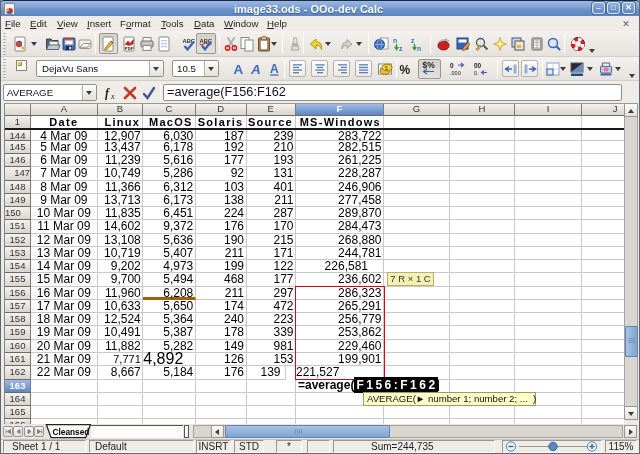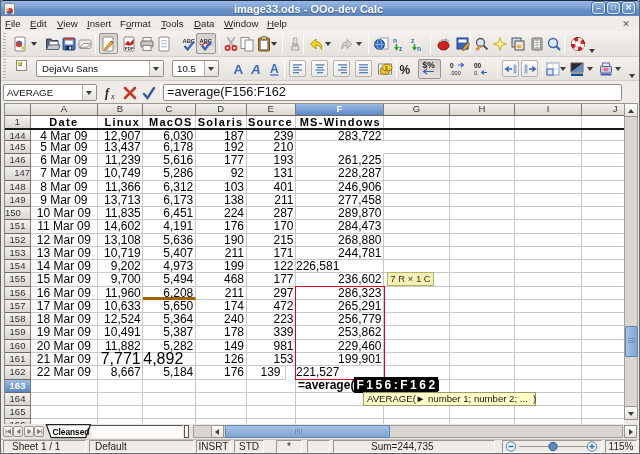--- a/index.html
+++ b/index.html
@@ -349,20 +349,21 @@
 <div class="abs" style="left:379px;top:26.0px;width:66px;height:10.700000000000003px;border-right:1px solid #c9c9c9;border-bottom:1px solid #c9c9c9;font-size:12px;color:#000;line-height:12.77px;text-align:right;padding-right:1.5px;white-space:nowrap"></div>
 <div class="abs" style="left:445px;top:26.0px;width:65px;height:10.700000000000003px;border-right:1px solid #c9c9c9;border-bottom:1px solid #c9c9c9;font-size:12px;color:#000;line-height:12.77px;text-align:right;padding-right:1.5px;white-space:nowrap"></div>
 <div class="abs" style="left:510px;top:26.0px;width:67px;height:10.700000000000003px;border-right:1px solid #c9c9c9;border-bottom:1px solid #c9c9c9;font-size:12px;color:#000;line-height:12.77px;text-align:right;padding-right:1.5px;white-space:nowrap"></div>
 <div class="abs" style="left:577px;top:26.0px;width:67px;height:10.700000000000003px;border-right:1px solid #c9c9c9;border-bottom:1px solid #c9c9c9;font-size:12px;color:#000;line-height:12.77px;text-align:right;padding-right:1.5px;white-space:nowrap"></div>
 <div class="abs" style="left:0;top:36.7px;width:26px;height:13.27px;background:linear-gradient(#f3f2f0,#d9d5cf);border-right:1px solid #7e7a73;border-bottom:1px solid #6e6a63;font-size:9.5px;font-weight:normal;color:#333;line-height:12.27px;text-align:center">145</div>
 <div class="abs" style="left:26px;top:36.7px;width:66.75px;height:13.27px;border-right:1px solid #c9c9c9;border-bottom:1px solid #c9c9c9;font-size:12px;color:#000;line-height:12.77px;text-align:center;white-space:nowrap">5 Mar 09</div>
 <div class="abs" style="left:92.75px;top:36.7px;width:45.5px;height:13.27px;border-right:1px solid #c9c9c9;border-bottom:1px solid #c9c9c9;font-size:12px;color:#000;line-height:12.77px;text-align:right;padding-right:1.5px;white-space:nowrap">13,437</div>
 <div class="abs" style="left:138.25px;top:36.7px;width:52.5px;height:13.27px;border-right:1px solid #c9c9c9;border-bottom:1px solid #c9c9c9;font-size:12px;color:#000;line-height:12.77px;text-align:right;padding-right:1.5px;white-space:nowrap">6,178</div>
 <div class="abs" style="left:190.75px;top:36.7px;width:50.75px;height:13.27px;border-right:1px solid #c9c9c9;border-bottom:1px solid #c9c9c9;font-size:12px;color:#000;line-height:12.77px;text-align:right;padding-right:1.5px;white-space:nowrap">192</div>
 <div class="abs" style="left:241.5px;top:36.7px;width:49.5px;height:13.27px;border-right:1px solid #c9c9c9;border-bottom:1px solid #c9c9c9;font-size:12px;color:#000;line-height:12.77px;text-align:right;padding-right:1.5px;white-space:nowrap">210</div>
+<div class="abs" style="left:291px;top:36.7px;width:88px;height:13.27px;border-right:1px solid #c9c9c9;border-bottom:1px solid #c9c9c9;font-size:12px;color:#000;line-height:12.77px;text-align:right;padding-right:1.5px;white-space:nowrap">282,515</div>
 <div class="abs" style="left:379px;top:36.7px;width:66px;height:13.27px;border-right:1px solid #c9c9c9;border-bottom:1px solid #c9c9c9;font-size:12px;color:#000;line-height:12.77px;text-align:right;padding-right:1.5px;white-space:nowrap"></div>
 <div class="abs" style="left:445px;top:36.7px;width:65px;height:13.27px;border-right:1px solid #c9c9c9;border-bottom:1px solid #c9c9c9;font-size:12px;color:#000;line-height:12.77px;text-align:right;padding-right:1.5px;white-space:nowrap"></div>
 <div class="abs" style="left:510px;top:36.7px;width:67px;height:13.27px;border-right:1px solid #c9c9c9;border-bottom:1px solid #c9c9c9;font-size:12px;color:#000;line-height:12.77px;text-align:right;padding-right:1.5px;white-space:nowrap"></div>
 <div class="abs" style="left:577px;top:36.7px;width:67px;height:13.27px;border-right:1px solid #c9c9c9;border-bottom:1px solid #c9c9c9;font-size:12px;color:#000;line-height:12.77px;text-align:right;padding-right:1.5px;white-space:nowrap"></div>
 <div class="abs" style="left:0;top:49.97px;width:26px;height:13.27px;background:linear-gradient(#f3f2f0,#d9d5cf);border-right:1px solid #7e7a73;border-bottom:1px solid #6e6a63;font-size:9.5px;font-weight:normal;color:#333;line-height:12.27px;text-align:center">146</div>
 <div class="abs" style="left:26px;top:49.97px;width:66.75px;height:13.27px;border-right:1px solid #c9c9c9;border-bottom:1px solid #c9c9c9;font-size:12px;color:#000;line-height:12.77px;text-align:center;white-space:nowrap">6 Mar 09</div>
 <div class="abs" style="left:92.75px;top:49.97px;width:45.5px;height:13.27px;border-right:1px solid #c9c9c9;border-bottom:1px solid #c9c9c9;font-size:12px;color:#000;line-height:12.77px;text-align:right;padding-right:1.5px;white-space:nowrap">11,239</div>
 <div class="abs" style="left:138.25px;top:49.97px;width:52.5px;height:13.27px;border-right:1px solid #c9c9c9;border-bottom:1px solid #c9c9c9;font-size:12px;color:#000;line-height:12.77px;text-align:right;padding-right:1.5px;white-space:nowrap">5,616</div>
 <div class="abs" style="left:190.75px;top:49.97px;width:50.75px;height:13.27px;border-right:1px solid #c9c9c9;border-bottom:1px solid #c9c9c9;font-size:12px;color:#000;line-height:12.77px;text-align:right;padding-right:1.5px;white-space:nowrap">177</div>
 <div class="abs" style="left:241.5px;top:49.97px;width:49.5px;height:13.27px;border-right:1px solid #c9c9c9;border-bottom:1px solid #c9c9c9;font-size:12px;color:#000;line-height:12.77px;text-align:right;padding-right:1.5px;white-space:nowrap">193</div>
@@ -411,21 +412,21 @@
 <div class="abs" style="left:190.75px;top:103.05px;width:50.75px;height:13.27px;border-right:1px solid #c9c9c9;border-bottom:1px solid #c9c9c9;font-size:12px;color:#000;line-height:12.77px;text-align:right;padding-right:1.5px;white-space:nowrap">224</div>
 <div class="abs" style="left:241.5px;top:103.05px;width:49.5px;height:13.27px;border-right:1px solid #c9c9c9;border-bottom:1px solid #c9c9c9;font-size:12px;color:#000;line-height:12.77px;text-align:right;padding-right:1.5px;white-space:nowrap">287</div>
 <div class="abs" style="left:291px;top:103.05px;width:88px;height:13.27px;border-right:1px solid #c9c9c9;border-bottom:1px solid #c9c9c9;font-size:12px;color:#000;line-height:12.77px;text-align:right;padding-right:1.5px;white-space:nowrap">289,870</div>
 <div class="abs" style="left:379px;top:103.05px;width:66px;height:13.27px;border-right:1px solid #c9c9c9;border-bottom:1px solid #c9c9c9;font-size:12px;color:#000;line-height:12.77px;text-align:right;padding-right:1.5px;white-space:nowrap"></div>
 <div class="abs" style="left:445px;top:103.05px;width:65px;height:13.27px;border-right:1px solid #c9c9c9;border-bottom:1px solid #c9c9c9;font-size:12px;color:#000;line-height:12.77px;text-align:right;padding-right:1.5px;white-space:nowrap"></div>
 <div class="abs" style="left:510px;top:103.05px;width:67px;height:13.27px;border-right:1px solid #c9c9c9;border-bottom:1px solid #c9c9c9;font-size:12px;color:#000;line-height:12.77px;text-align:right;padding-right:1.5px;white-space:nowrap"></div>
 <div class="abs" style="left:577px;top:103.05px;width:67px;height:13.27px;border-right:1px solid #c9c9c9;border-bottom:1px solid #c9c9c9;font-size:12px;color:#000;line-height:12.77px;text-align:right;padding-right:1.5px;white-space:nowrap"></div>
 <div class="abs" style="left:0;top:116.32000000000001px;width:26px;height:13.27px;background:linear-gradient(#f3f2f0,#d9d5cf);border-right:1px solid #7e7a73;border-bottom:1px solid #6e6a63;font-size:9.5px;font-weight:normal;color:#333;line-height:12.27px;text-align:center">151</div>
 <div class="abs" style="left:26px;top:116.32000000000001px;width:66.75px;height:13.27px;border-right:1px solid #c9c9c9;border-bottom:1px solid #c9c9c9;font-size:12px;color:#000;line-height:12.77px;text-align:center;white-space:nowrap">11 Mar 09</div>
 <div class="abs" style="left:92.75px;top:116.32000000000001px;width:45.5px;height:13.27px;border-right:1px solid #c9c9c9;border-bottom:1px solid #c9c9c9;font-size:12px;color:#000;line-height:12.77px;text-align:right;padding-right:1.5px;white-space:nowrap">14,602</div>
-<div class="abs" style="left:138.25px;top:116.32000000000001px;width:52.5px;height:13.27px;border-right:1px solid #c9c9c9;border-bottom:1px solid #c9c9c9;font-size:12px;color:#000;line-height:12.77px;text-align:right;padding-right:1.5px;white-space:nowrap">4,191</div>
+<div class="abs" style="left:138.25px;top:116.32000000000001px;width:52.5px;height:13.27px;border-right:1px solid #c9c9c9;border-bottom:1px solid #c9c9c9;font-size:12px;color:#000;line-height:12.77px;text-align:right;padding-right:1.5px;white-space:nowrap">9,372</div>
 <div class="abs" style="left:190.75px;top:116.32000000000001px;width:50.75px;height:13.27px;border-right:1px solid #c9c9c9;border-bottom:1px solid #c9c9c9;font-size:12px;color:#000;line-height:12.77px;text-align:right;padding-right:1.5px;white-space:nowrap">176</div>
 <div class="abs" style="left:241.5px;top:116.32000000000001px;width:49.5px;height:13.27px;border-right:1px solid #c9c9c9;border-bottom:1px solid #c9c9c9;font-size:12px;color:#000;line-height:12.77px;text-align:right;padding-right:1.5px;white-space:nowrap">170</div>
 <div class="abs" style="left:291px;top:116.32000000000001px;width:88px;height:13.27px;border-right:1px solid #c9c9c9;border-bottom:1px solid #c9c9c9;font-size:12px;color:#000;line-height:12.77px;text-align:right;padding-right:1.5px;white-space:nowrap">284,473</div>
 <div class="abs" style="left:379px;top:116.32000000000001px;width:66px;height:13.27px;border-right:1px solid #c9c9c9;border-bottom:1px solid #c9c9c9;font-size:12px;color:#000;line-height:12.77px;text-align:right;padding-right:1.5px;white-space:nowrap"></div>
 <div class="abs" style="left:445px;top:116.32000000000001px;width:65px;height:13.27px;border-right:1px solid #c9c9c9;border-bottom:1px solid #c9c9c9;font-size:12px;color:#000;line-height:12.77px;text-align:right;padding-right:1.5px;white-space:nowrap"></div>
 <div class="abs" style="left:510px;top:116.32000000000001px;width:67px;height:13.27px;border-right:1px solid #c9c9c9;border-bottom:1px solid #c9c9c9;font-size:12px;color:#000;line-height:12.77px;text-align:right;padding-right:1.5px;white-space:nowrap"></div>
 <div class="abs" style="left:577px;top:116.32000000000001px;width:67px;height:13.27px;border-right:1px solid #c9c9c9;border-bottom:1px solid #c9c9c9;font-size:12px;color:#000;line-height:12.77px;text-align:right;padding-right:1.5px;white-space:nowrap"></div>
 <div class="abs" style="left:0;top:129.59px;width:26px;height:13.27px;background:linear-gradient(#f3f2f0,#d9d5cf);border-right:1px solid #7e7a73;border-bottom:1px solid #6e6a63;font-size:9.5px;font-weight:normal;color:#333;line-height:12.27px;text-align:center">152</div>
 <div class="abs" style="left:26px;top:129.59px;width:66.75px;height:13.27px;border-right:1px solid #c9c9c9;border-bottom:1px solid #c9c9c9;font-size:12px;color:#000;line-height:12.77px;text-align:center;white-space:nowrap">12 Mar 09</div>
 <div class="abs" style="left:92.75px;top:129.59px;width:45.5px;height:13.27px;border-right:1px solid #c9c9c9;border-bottom:1px solid #c9c9c9;font-size:12px;color:#000;line-height:12.77px;text-align:right;padding-right:1.5px;white-space:nowrap">13,108</div>
@@ -447,21 +448,21 @@
 <div class="abs" style="left:379px;top:142.86px;width:66px;height:13.27px;border-right:1px solid #c9c9c9;border-bottom:1px solid #c9c9c9;font-size:12px;color:#000;line-height:12.77px;text-align:right;padding-right:1.5px;white-space:nowrap"></div>
 <div class="abs" style="left:445px;top:142.86px;width:65px;height:13.27px;border-right:1px solid #c9c9c9;border-bottom:1px solid #c9c9c9;font-size:12px;color:#000;line-height:12.77px;text-align:right;padding-right:1.5px;white-space:nowrap"></div>
 <div class="abs" style="left:510px;top:142.86px;width:67px;height:13.27px;border-right:1px solid #c9c9c9;border-bottom:1px solid #c9c9c9;font-size:12px;color:#000;line-height:12.77px;text-align:right;padding-right:1.5px;white-space:nowrap"></div>
 <div class="abs" style="left:577px;top:142.86px;width:67px;height:13.27px;border-right:1px solid #c9c9c9;border-bottom:1px solid #c9c9c9;font-size:12px;color:#000;line-height:12.77px;text-align:right;padding-right:1.5px;white-space:nowrap"></div>
 <div class="abs" style="left:0;top:156.13px;width:26px;height:13.27px;background:linear-gradient(#f3f2f0,#d9d5cf);border-right:1px solid #7e7a73;border-bottom:1px solid #6e6a63;font-size:9.5px;font-weight:normal;color:#333;line-height:12.27px;text-align:center">154</div>
 <div class="abs" style="left:26px;top:156.13px;width:66.75px;height:13.27px;border-right:1px solid #c9c9c9;border-bottom:1px solid #c9c9c9;font-size:12px;color:#000;line-height:12.77px;text-align:center;white-space:nowrap">14 Mar 09</div>
 <div class="abs" style="left:92.75px;top:156.13px;width:45.5px;height:13.27px;border-right:1px solid #c9c9c9;border-bottom:1px solid #c9c9c9;font-size:12px;color:#000;line-height:12.77px;text-align:right;padding-right:1.5px;white-space:nowrap">9,202</div>
 <div class="abs" style="left:138.25px;top:156.13px;width:52.5px;height:13.27px;border-right:1px solid #c9c9c9;border-bottom:1px solid #c9c9c9;font-size:12px;color:#000;line-height:12.77px;text-align:right;padding-right:1.5px;white-space:nowrap">4,973</div>
 <div class="abs" style="left:190.75px;top:156.13px;width:50.75px;height:13.27px;border-right:1px solid #c9c9c9;border-bottom:1px solid #c9c9c9;font-size:12px;color:#000;line-height:12.77px;text-align:right;padding-right:1.5px;white-space:nowrap">199</div>
 <div class="abs" style="left:241.5px;top:156.13px;width:49.5px;height:13.27px;border-right:1px solid #c9c9c9;border-bottom:1px solid #c9c9c9;font-size:12px;color:#000;line-height:12.77px;text-align:right;padding-right:1.5px;white-space:nowrap">122</div>
-<div class="abs" style="left:291px;top:156.13px;width:88px;height:13.27px;border-right:1px solid #c9c9c9;border-bottom:1px solid #c9c9c9;font-size:12px;color:#000;line-height:12.77px;padding-right:8px;white-space:nowrap">226,581</div>
+<div class="abs" style="left:291px;top:156.13px;width:88px;height:13.27px;border-right:1px solid #c9c9c9;border-bottom:1px solid #c9c9c9;font-size:12px;color:#000;line-height:12.77px;text-align:right;padding-right:15px;white-space:nowrap">226,581</div>
 <div class="abs" style="left:379px;top:156.13px;width:66px;height:13.27px;border-right:1px solid #c9c9c9;border-bottom:1px solid #c9c9c9;font-size:12px;color:#000;line-height:12.77px;text-align:right;padding-right:1.5px;white-space:nowrap"></div>
 <div class="abs" style="left:445px;top:156.13px;width:65px;height:13.27px;border-right:1px solid #c9c9c9;border-bottom:1px solid #c9c9c9;font-size:12px;color:#000;line-height:12.77px;text-align:right;padding-right:1.5px;white-space:nowrap"></div>
 <div class="abs" style="left:510px;top:156.13px;width:67px;height:13.27px;border-right:1px solid #c9c9c9;border-bottom:1px solid #c9c9c9;font-size:12px;color:#000;line-height:12.77px;text-align:right;padding-right:1.5px;white-space:nowrap"></div>
 <div class="abs" style="left:577px;top:156.13px;width:67px;height:13.27px;border-right:1px solid #c9c9c9;border-bottom:1px solid #c9c9c9;font-size:12px;color:#000;line-height:12.77px;text-align:right;padding-right:1.5px;white-space:nowrap"></div>
 <div class="abs" style="left:0;top:169.39999999999998px;width:26px;height:13.27px;background:linear-gradient(#f3f2f0,#d9d5cf);border-right:1px solid #7e7a73;border-bottom:1px solid #6e6a63;font-size:9.5px;font-weight:normal;color:#333;line-height:12.27px;text-align:center">155</div>
 <div class="abs" style="left:26px;top:169.39999999999998px;width:66.75px;height:13.27px;border-right:1px solid #c9c9c9;border-bottom:1px solid #c9c9c9;font-size:12px;color:#000;line-height:12.77px;text-align:center;white-space:nowrap">15 Mar 09</div>
 <div class="abs" style="left:92.75px;top:169.39999999999998px;width:45.5px;height:13.27px;border-right:1px solid #c9c9c9;border-bottom:1px solid #c9c9c9;font-size:12px;color:#000;line-height:12.77px;text-align:right;padding-right:1.5px;white-space:nowrap">9,700</div>
 <div class="abs" style="left:138.25px;top:169.39999999999998px;width:52.5px;height:13.27px;border-right:1px solid #c9c9c9;border-bottom:1px solid #c9c9c9;font-size:12px;color:#000;line-height:12.77px;text-align:right;padding-right:1.5px;white-space:nowrap">5,494</div>
 <div class="abs" style="left:190.75px;top:169.39999999999998px;width:50.75px;height:13.27px;border-right:1px solid #c9c9c9;border-bottom:1px solid #c9c9c9;font-size:12px;color:#000;line-height:12.77px;text-align:right;padding-right:1.5px;white-space:nowrap">468</div>
 <div class="abs" style="left:241.5px;top:169.39999999999998px;width:49.5px;height:13.27px;border-right:1px solid #c9c9c9;border-bottom:1px solid #c9c9c9;font-size:12px;color:#000;line-height:12.77px;text-align:right;padding-right:1.5px;white-space:nowrap">177</div>
@@ -520,21 +521,21 @@
 <div class="abs" style="left:138.25px;top:235.75px;width:52.5px;height:13.27px;border-right:1px solid #c9c9c9;border-bottom:1px solid #c9c9c9;font-size:12px;color:#000;line-height:12.77px;text-align:right;padding-right:1.5px;white-space:nowrap">5,282</div>
 <div class="abs" style="left:190.75px;top:235.75px;width:50.75px;height:13.27px;border-right:1px solid #c9c9c9;border-bottom:1px solid #c9c9c9;font-size:12px;color:#000;line-height:12.77px;text-align:right;padding-right:1.5px;white-space:nowrap">149</div>
 <div class="abs" style="left:241.5px;top:235.75px;width:49.5px;height:13.27px;border-right:1px solid #c9c9c9;border-bottom:1px solid #c9c9c9;font-size:12px;color:#000;line-height:12.77px;text-align:right;padding-right:1.5px;white-space:nowrap">981</div>
 <div class="abs" style="left:291px;top:235.75px;width:88px;height:13.27px;border-right:1px solid #c9c9c9;border-bottom:1px solid #c9c9c9;font-size:12px;color:#000;line-height:12.77px;text-align:right;padding-right:1.5px;white-space:nowrap">229,460</div>
 <div class="abs" style="left:379px;top:235.75px;width:66px;height:13.27px;border-right:1px solid #c9c9c9;border-bottom:1px solid #c9c9c9;font-size:12px;color:#000;line-height:12.77px;text-align:right;padding-right:1.5px;white-space:nowrap"></div>
 <div class="abs" style="left:445px;top:235.75px;width:65px;height:13.27px;border-right:1px solid #c9c9c9;border-bottom:1px solid #c9c9c9;font-size:12px;color:#000;line-height:12.77px;text-align:right;padding-right:1.5px;white-space:nowrap"></div>
 <div class="abs" style="left:510px;top:235.75px;width:67px;height:13.27px;border-right:1px solid #c9c9c9;border-bottom:1px solid #c9c9c9;font-size:12px;color:#000;line-height:12.77px;text-align:right;padding-right:1.5px;white-space:nowrap"></div>
 <div class="abs" style="left:577px;top:235.75px;width:67px;height:13.27px;border-right:1px solid #c9c9c9;border-bottom:1px solid #c9c9c9;font-size:12px;color:#000;line-height:12.77px;text-align:right;padding-right:1.5px;white-space:nowrap"></div>
 <div class="abs" style="left:0;top:249.01999999999998px;width:26px;height:13.27px;background:linear-gradient(#f3f2f0,#d9d5cf);border-right:1px solid #7e7a73;border-bottom:1px solid #6e6a63;font-size:9.5px;font-weight:normal;color:#333;line-height:12.27px;text-align:center">161</div>
 <div class="abs" style="left:26px;top:249.01999999999998px;width:66.75px;height:13.27px;border-right:1px solid #c9c9c9;border-bottom:1px solid #c9c9c9;font-size:12px;color:#000;line-height:12.77px;text-align:center;white-space:nowrap">21 Mar 09</div>
-<div class="abs" style="left:92.75px;top:249.01999999999998px;width:45.5px;height:13.27px;border-right:1px solid #c9c9c9;border-bottom:1px solid #c9c9c9;font-size:16px;color:#000;line-height:12.77px;text-align:right;padding-right:1.5px;white-space:nowrap">7,771</div>
+<div class="abs" style="left:92.75px;top:249.01999999999998px;width:45.5px;height:13.27px;border-right:1px solid #c9c9c9;border-bottom:1px solid #c9c9c9;font-size:11px;color:#000;line-height:12.77px;text-align:right;padding-right:1.5px;white-space:nowrap">7,771</div>
 <div class="abs" style="left:138.25px;top:249.01999999999998px;width:52.5px;height:13.27px;border-right:1px solid #c9c9c9;border-bottom:1px solid #c9c9c9;font-size:16px;color:#000;line-height:12.77px;text-align:left;padding-right:1.5px;white-space:nowrap">4,892</div>
 <div class="abs" style="left:190.75px;top:249.01999999999998px;width:50.75px;height:13.27px;border-right:1px solid #c9c9c9;border-bottom:1px solid #c9c9c9;font-size:12px;color:#000;line-height:12.77px;text-align:right;padding-right:1.5px;white-space:nowrap">126</div>
 <div class="abs" style="left:241.5px;top:249.01999999999998px;width:49.5px;height:13.27px;border-right:1px solid #c9c9c9;border-bottom:1px solid #c9c9c9;font-size:12px;color:#000;line-height:12.77px;text-align:right;padding-right:1.5px;white-space:nowrap">153</div>
 <div class="abs" style="left:291px;top:249.01999999999998px;width:88px;height:13.27px;border-right:1px solid #c9c9c9;border-bottom:1px solid #c9c9c9;font-size:12px;color:#000;line-height:12.77px;text-align:right;padding-right:1.5px;white-space:nowrap">199,901</div>
 <div class="abs" style="left:379px;top:249.01999999999998px;width:66px;height:13.27px;border-right:1px solid #c9c9c9;border-bottom:1px solid #c9c9c9;font-size:12px;color:#000;line-height:12.77px;text-align:right;padding-right:1.5px;white-space:nowrap"></div>
 <div class="abs" style="left:445px;top:249.01999999999998px;width:65px;height:13.27px;border-right:1px solid #c9c9c9;border-bottom:1px solid #c9c9c9;font-size:12px;color:#000;line-height:12.77px;text-align:right;padding-right:1.5px;white-space:nowrap"></div>
 <div class="abs" style="left:510px;top:249.01999999999998px;width:67px;height:13.27px;border-right:1px solid #c9c9c9;border-bottom:1px solid #c9c9c9;font-size:12px;color:#000;line-height:12.77px;text-align:right;padding-right:1.5px;white-space:nowrap"></div>
 <div class="abs" style="left:577px;top:249.01999999999998px;width:67px;height:13.27px;border-right:1px solid #c9c9c9;border-bottom:1px solid #c9c9c9;font-size:12px;color:#000;line-height:12.77px;text-align:right;padding-right:1.5px;white-space:nowrap"></div>
 <div class="abs" style="left:0;top:262.29px;width:26px;height:13.27px;background:linear-gradient(#f3f2f0,#d9d5cf);border-right:1px solid #7e7a73;border-bottom:1px solid #6e6a63;font-size:9.5px;font-weight:normal;color:#333;line-height:12.27px;text-align:center">162</div>
 <div class="abs" style="left:26px;top:262.29px;width:66.75px;height:13.27px;border-right:1px solid #c9c9c9;border-bottom:1px solid #c9c9c9;font-size:12px;color:#000;line-height:12.77px;text-align:center;white-space:nowrap">22 Mar 09</div>

